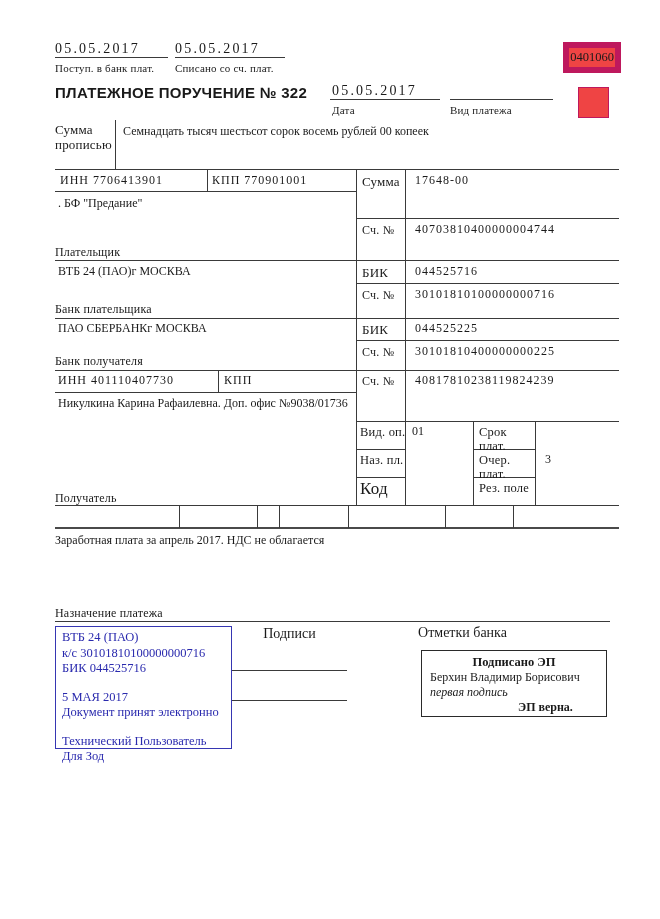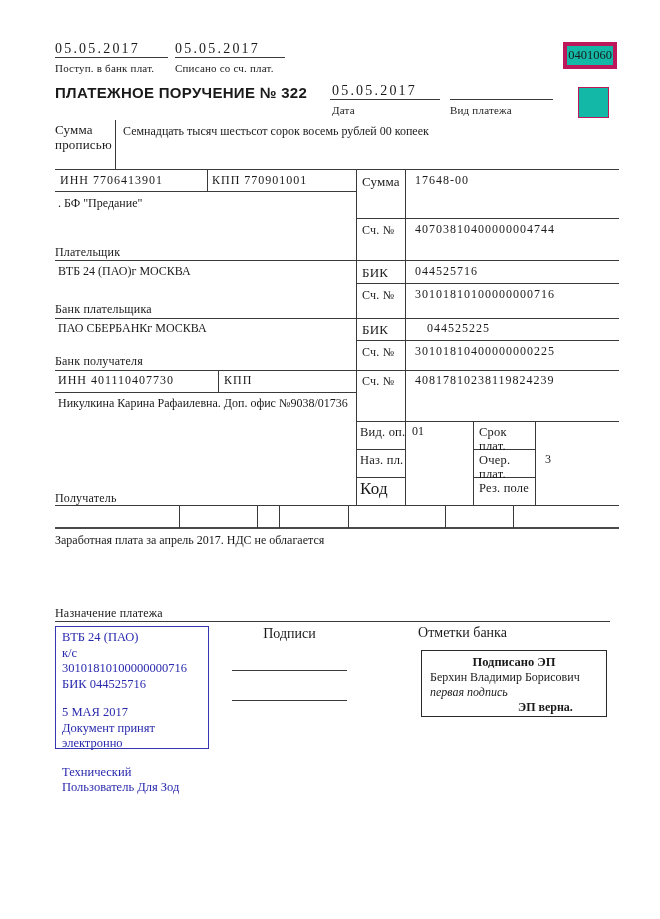--- a/index.html
+++ b/index.html
@@ -8,21 +8,21 @@
   .t{position:absolute;font-size:12px;line-height:15px;white-space:nowrap;}
   .wrap{white-space:normal;}
   .sp{letter-spacing:1px;}
   .dt{font-size:14px;letter-spacing:2.2px;}
   .lbl{font-size:12px;letter-spacing:.2px;}
   .sm{font-size:11px;letter-spacing:.2px;}
   .title{font-family:"Liberation Sans","DejaVu Sans",sans-serif;font-weight:bold;font-size:15px;letter-spacing:.3px;}
   .hl{position:absolute;height:1px;background:#3a3a3a;}
   .hl2{position:absolute;height:2px;background:#4a4a4a;}
   .vl{position:absolute;width:1px;background:#3a3a3a;}
-  .box{position:absolute;border:4px solid #be185d;background:#14b8a6;}
+  .box{position:absolute;border:6px solid #be185d;background:#ef4444;}
   .stamp{position:absolute;border:1px solid #3636b2;color:#2a2aae;font-size:12.5px;line-height:15.5px;
          padding:3px 6px;box-sizing:border-box;}
   .stamp div{white-space:normal;}
   .sigbox{position:absolute;border:1px solid #2a2a2a;font-size:12px;line-height:15px;
           padding:4px 8px;box-sizing:border-box;}
   .b{font-weight:bold;}
   .i{font-style:italic;}
   .ctr{text-align:center;}
 </style>
 </head>
@@ -94,21 +94,21 @@
 
   <div class="t" style="left:58px;top:264px;">ВТБ 24 (ПАО)г МОСКВА</div>
   <div class="t lbl" style="left:362px;top:265px;font-size:13px;">БИК</div>
   <div class="t sp" style="left:415px;top:264px;">044525716</div>
   <div class="t lbl" style="left:362px;top:288px;font-size:12px;">Сч. №</div>
   <div class="t sp" style="left:415px;top:287px;text-align:center;">30101810100000000716</div>
   <div class="t lbl" style="left:55px;top:302px;">Банк плательщика</div>
 
   <div class="t" style="left:58px;top:321px;">ПАО СБЕРБАНКг МОСКВА</div>
   <div class="t lbl" style="left:362px;top:322px;font-size:13px;">БИК</div>
-  <div class="t sp" style="left:415px;top:321px;margin-left:12px;">044525225</div>
+  <div class="t sp" style="left:415px;top:321px;">044525225</div>
   <div class="t lbl" style="left:362px;top:345px;font-size:12px;">Сч. №</div>
   <div class="t sp" style="left:415px;top:344px;">30101810400000000225</div>
   <div class="t lbl" style="left:55px;top:354px;">Банк получателя</div>
 
   <div class="t sp" style="left:58px;top:373px;">ИНН 401110407730</div>
   <div class="t sp" style="left:224px;top:373px;">КПП</div>
   <div class="t lbl" style="left:362px;top:374px;font-size:12px;">Сч. №</div>
   <div class="t sp" style="left:415px;top:373px;">40817810238119824239</div>
   <div class="t wrap" style="left:58px;top:395px;width:296px;line-height:16px;">Никулкина Карина Рафаилевна. Доп. офис №9038/01736</div>
   <div class="t lbl" style="left:55px;top:491px;">Получатель</div>
@@ -124,21 +124,21 @@
 
   <div class="t" style="left:55px;top:533px;">Заработная плата за апрель 2017. НДС не облагается</div>
   <div class="t lbl" style="left:55px;top:606px;">Назначение платежа</div>
   <div class="hl" style="left:55px;top:621px;width:555px;"></div>
 
   <div class="t" style="left:232px;top:626px;width:115px;text-align:center;font-size:14px;">Подписи</div>
   <div class="t" style="left:400px;top:625px;width:125px;text-align:center;font-size:14px;">Отметки банка</div>
   <div class="hl" style="left:232px;top:670px;width:115px;"></div>
   <div class="hl" style="left:232px;top:700px;width:115px;"></div>
 
-  <div class="stamp" style="left:55px;top:626px;width:154px;height:123px;">
+  <div class="stamp" style="left:55px;top:626px;width:177px;height:123px;">
     <div>ВТБ 24 (ПАО)</div>
     <div>к/с 30101810100000000716</div>
     <div>БИК 044525716</div>
     <div style="margin-top:13px;">5 МАЯ 2017</div>
     <div>Документ принят электронно</div>
     <div style="margin-top:13px;">Технический Пользователь Для Зод</div>
   </div>
 
   <div class="sigbox" style="left:421px;top:650px;width:186px;height:67px;">
     <div class="b ctr" style="font-size:12.5px;">Подписано ЭП</div>

